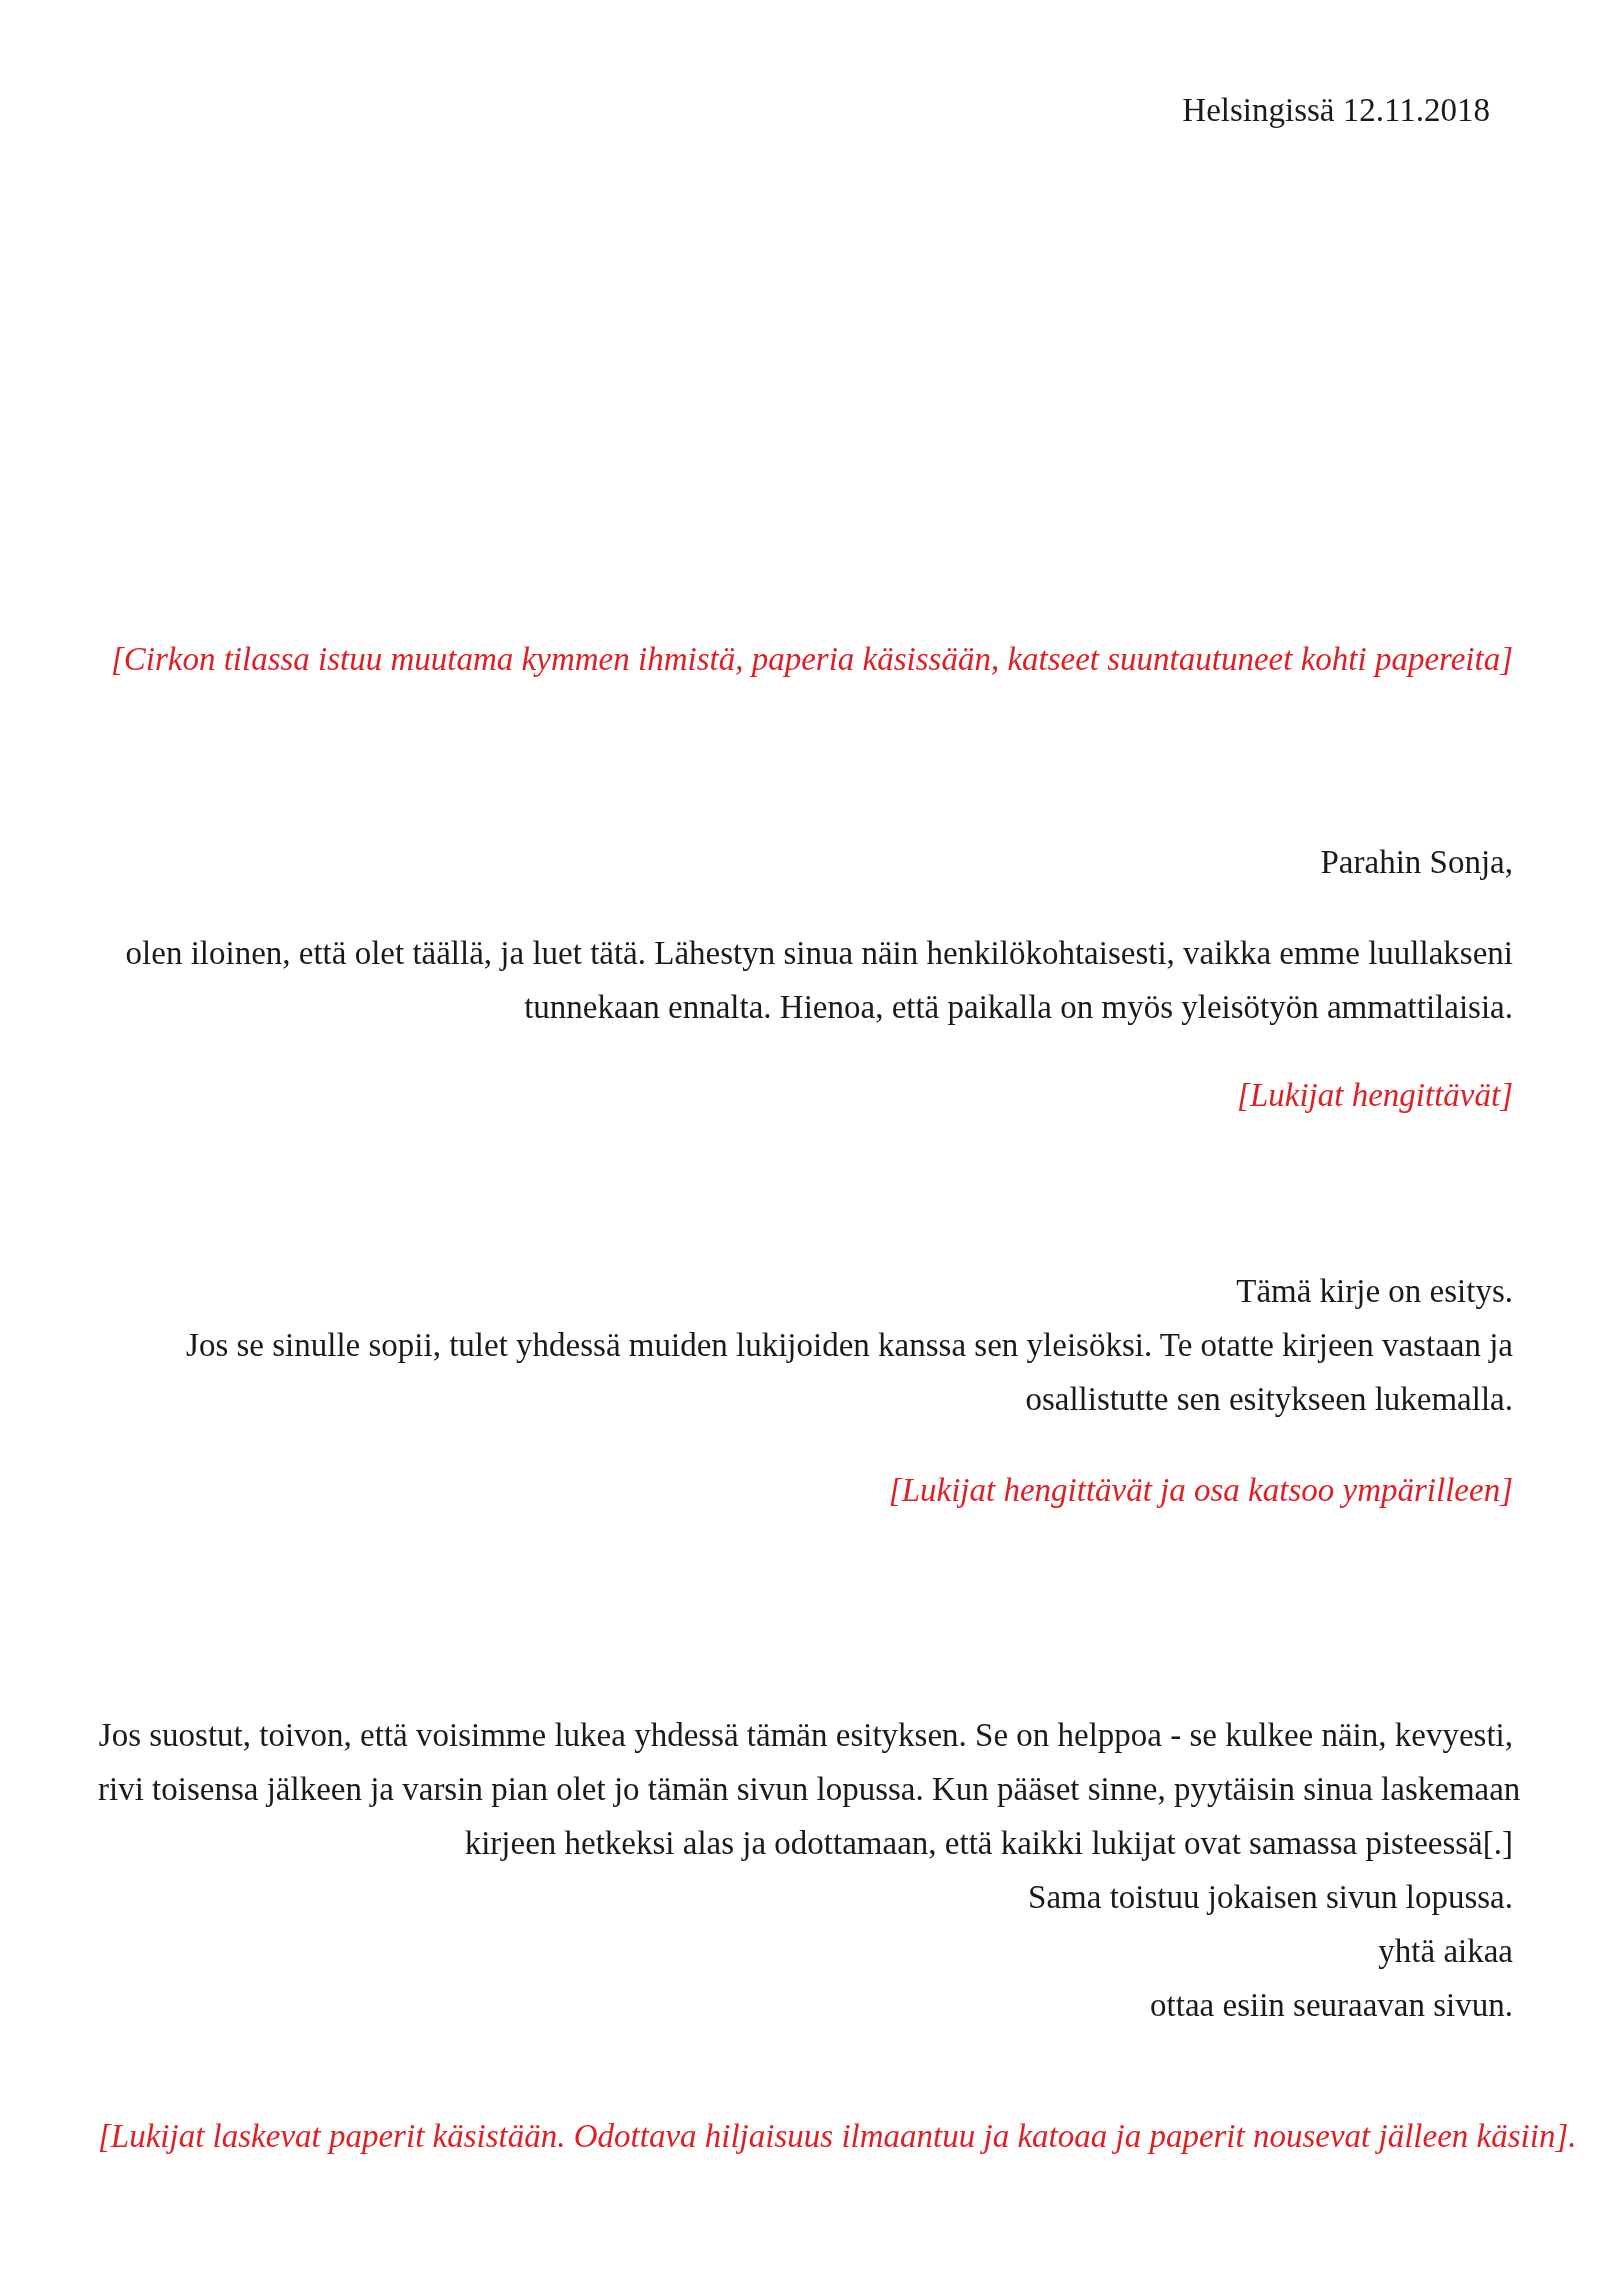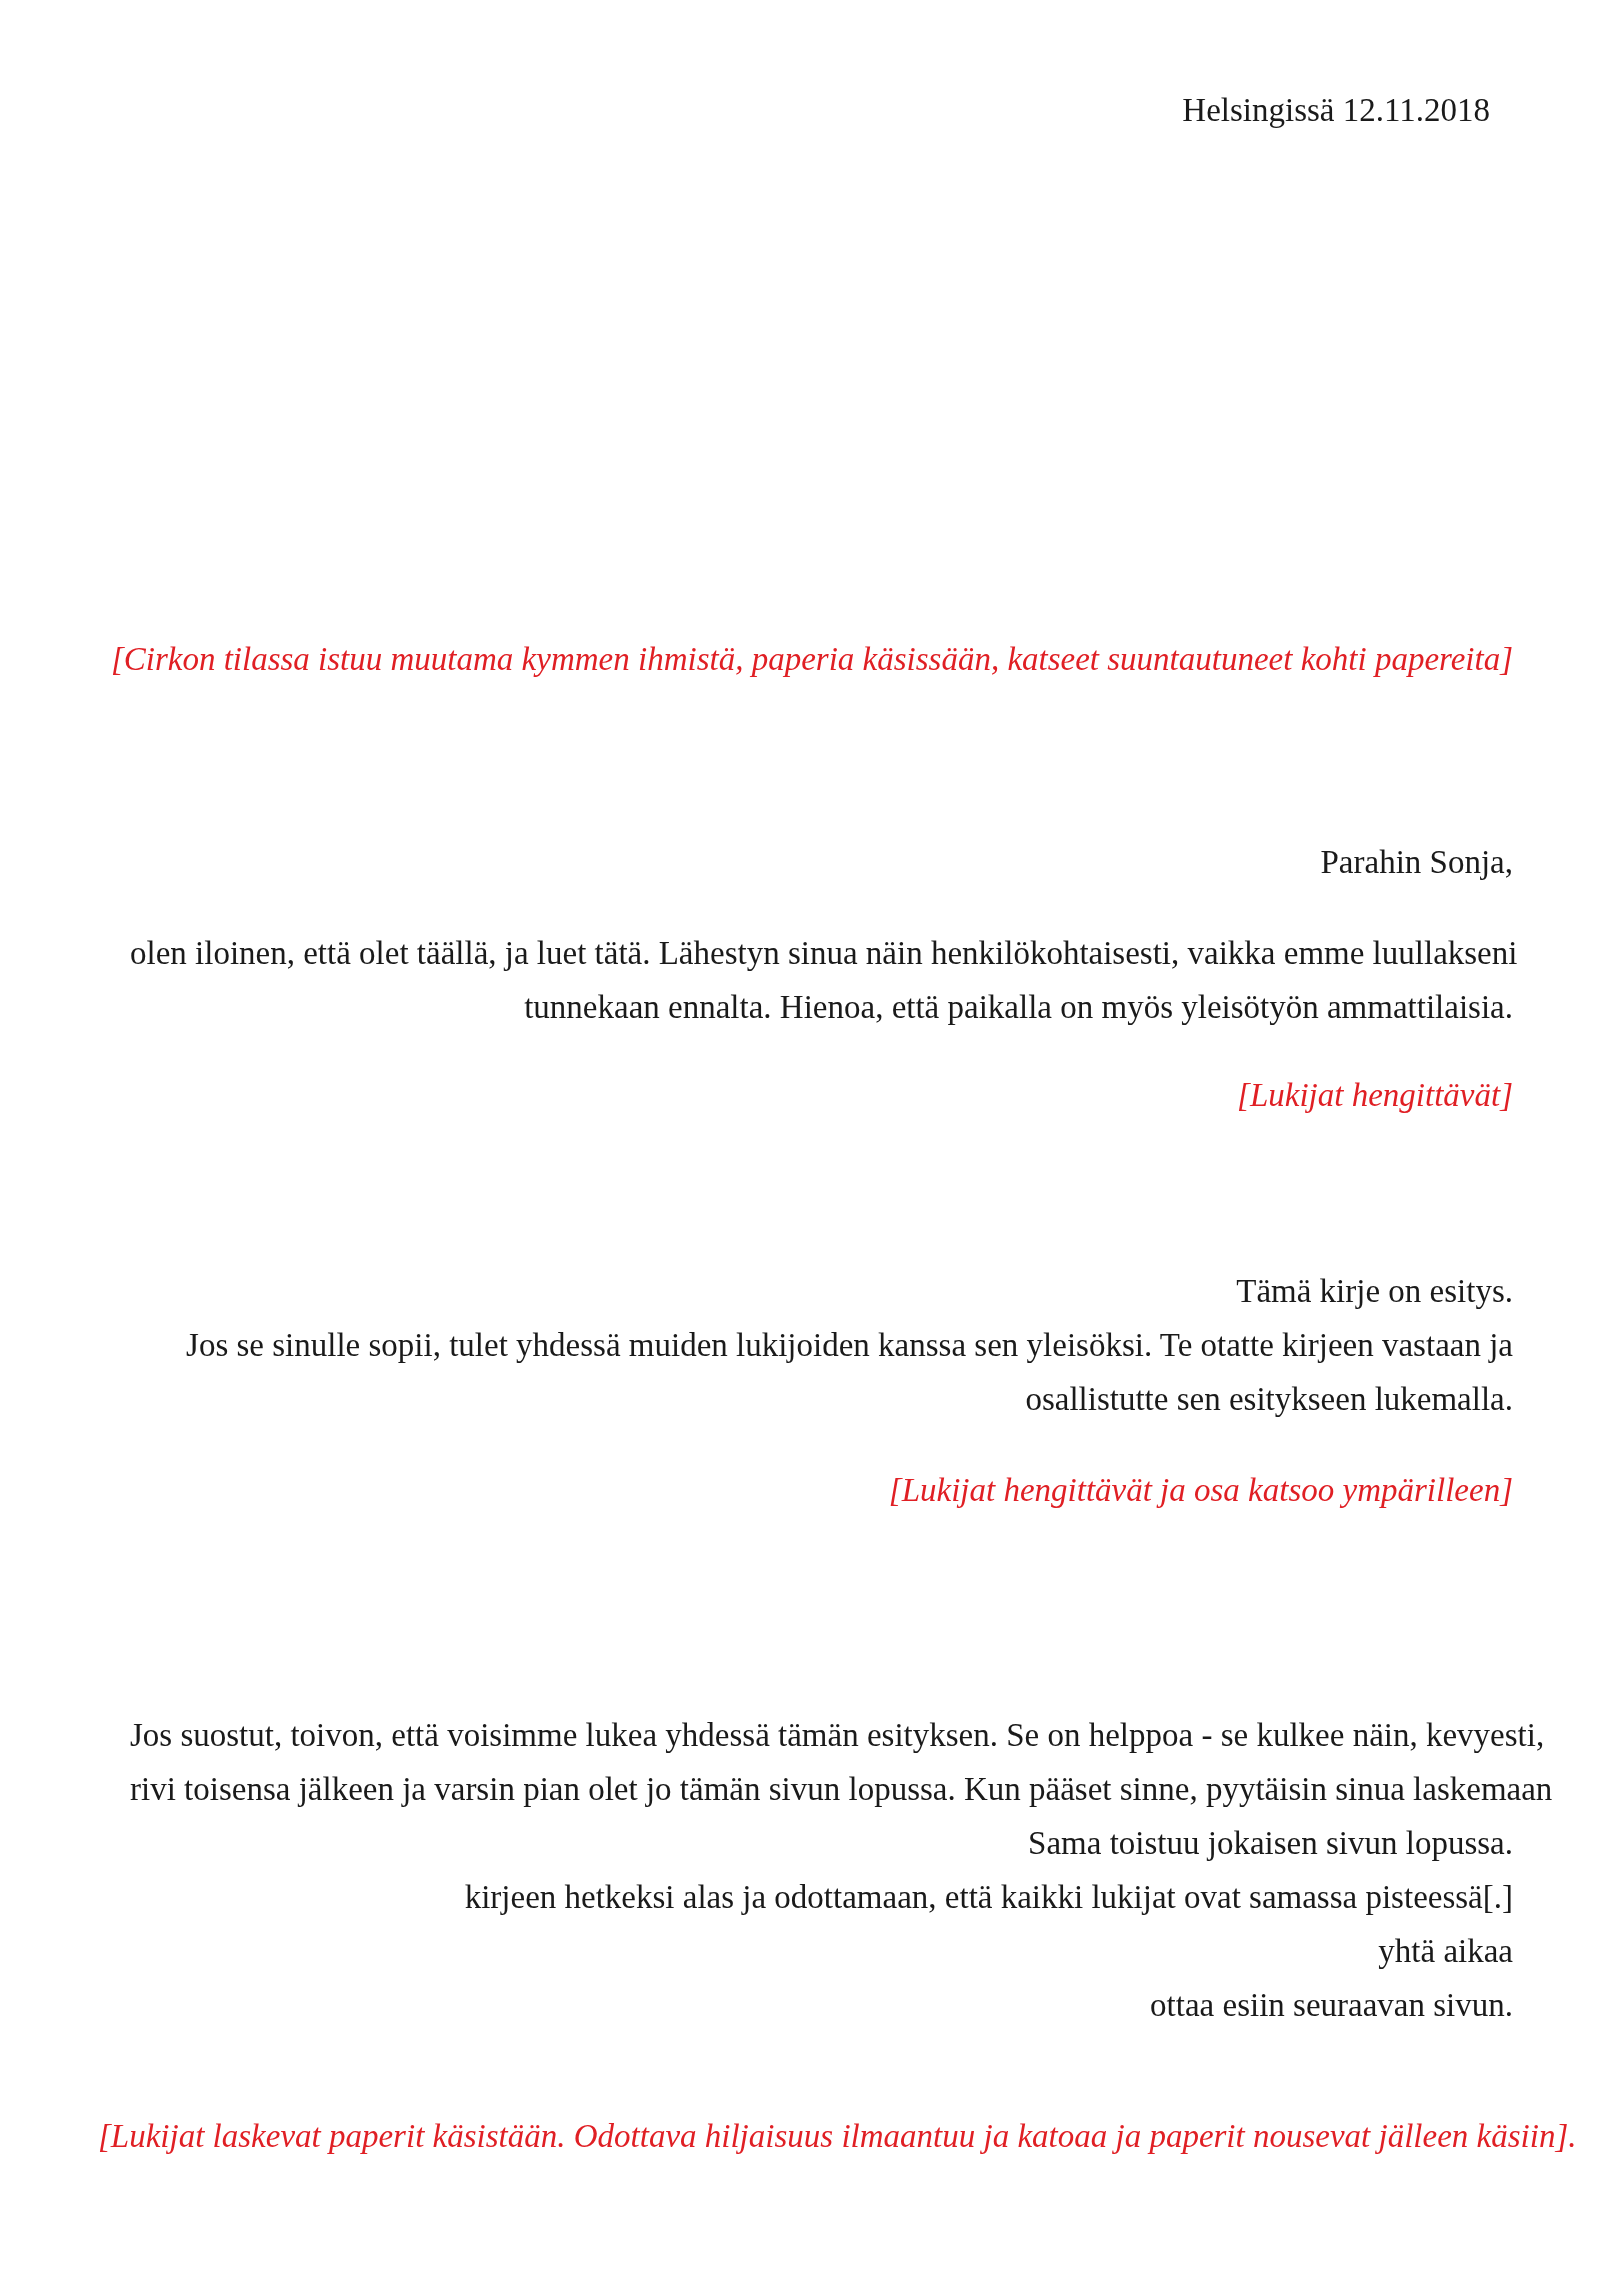--- a/index.html
+++ b/index.html
@@ -27,21 +27,20 @@
   .block {
     position: absolute;
     left: 98px;
     right: 108px;
     white-space: nowrap;
     text-align: right;
   }
   .block .tline {
     display: block;
     white-space: nowrap;
-    margin-left: 32px;
   }
   .dateline {
     left: auto;
     right: 131px;
     text-align: center;
   }
   .stage {
     color: var(--stage);
     font-style: italic;
   }
@@ -68,22 +67,22 @@
     <span class="tline">Tämä kirje on esitys.</span>
     <span class="tline">Jos se sinulle sopii, tulet yhdessä muiden lukijoiden kanssa sen yleisöksi. Te otatte kirjeen vastaan ja</span>
     <span class="tline">osallistutte sen esitykseen lukemalla.</span>
   </div>
 
   <div class="block stage" style="top:1463px">[Lukijat hengittävät ja osa katsoo ympärilleen]</div>
 
   <div class="block" style="top:1708px">
     <span class="tline">Jos suostut, toivon, että voisimme lukea yhdessä tämän esityksen. Se on helppoa - se kulkee näin, kevyesti,</span>
     <span class="tline">rivi toisensa jälkeen ja varsin pian olet jo tämän sivun lopussa. Kun pääset sinne, pyytäisin sinua laskemaan</span>
+    <span class="tline">kirjeen hetkeksi alas ja odottamaan, että kaikki lukijat ovat samassa pisteessä[.]</span>
     <span class="tline">Sama toistuu jokaisen sivun lopussa.</span>
-    <span class="tline">kirjeen hetkeksi alas ja odottamaan, että kaikki lukijat ovat samassa pisteessä[.]</span>
     <span class="tline">yhtä aikaa</span>
     <span class="tline">ottaa esiin seuraavan sivun.</span>
   </div>
 
   <div class="block stage" style="top:2109px">[Lukijat laskevat paperit käsistään. Odottava hiljaisuus ilmaantuu ja katoaa ja paperit nousevat jälleen käsiin].</div>
 
 </div>
 
 
 </body></html>

